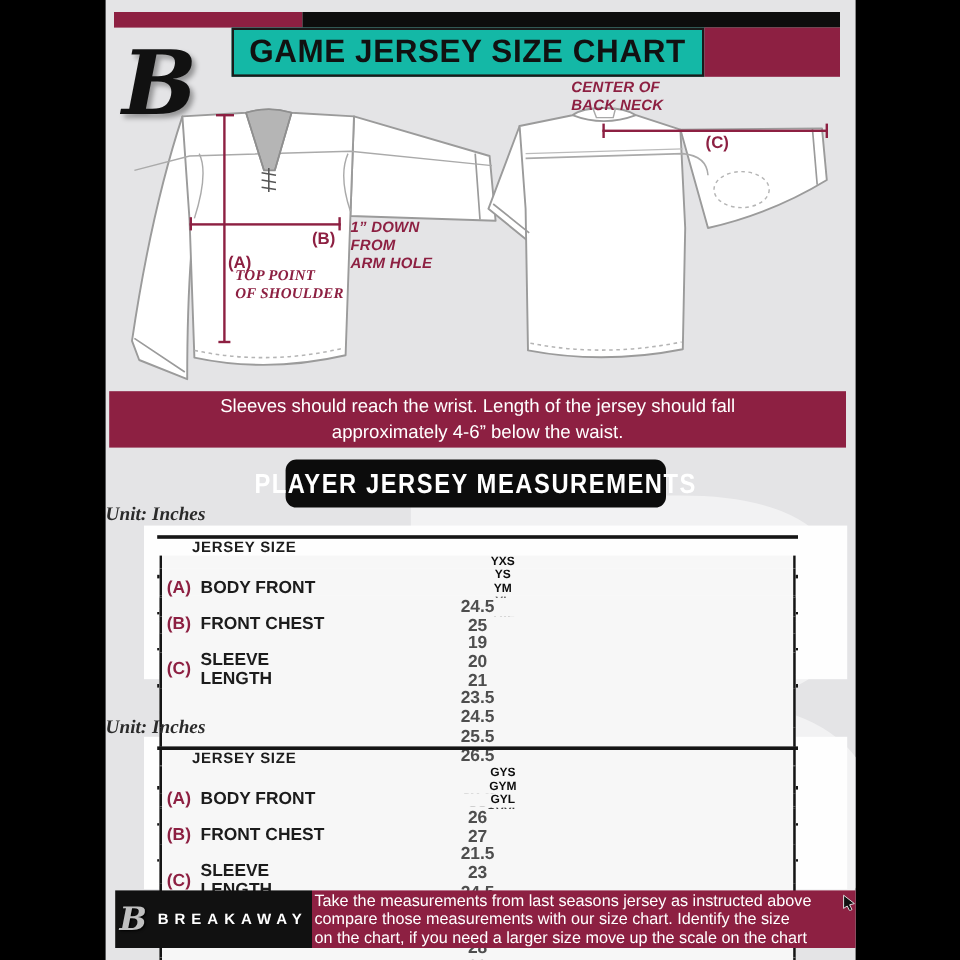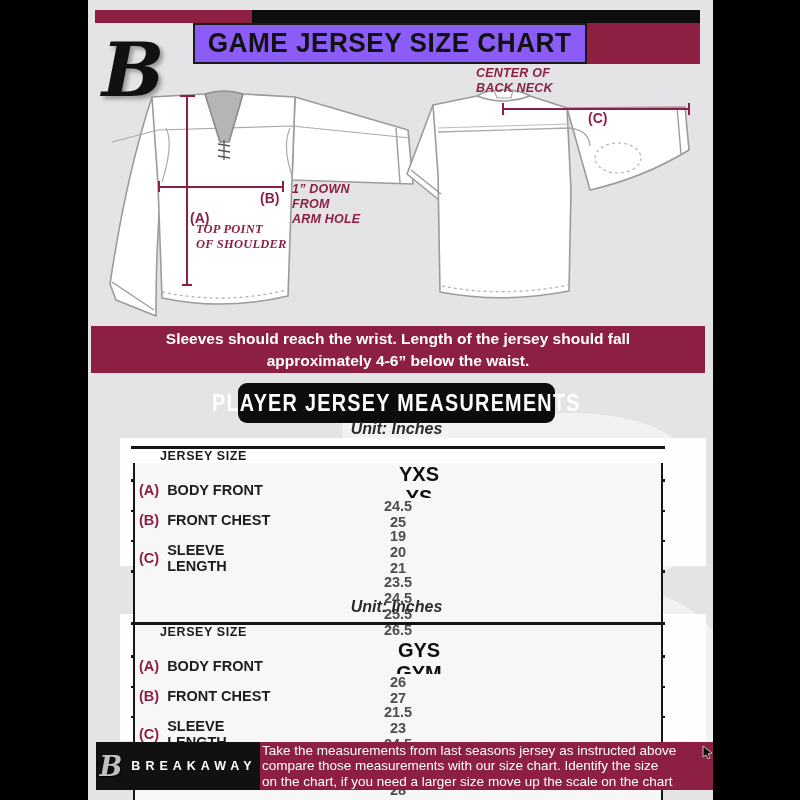--- a/index.html
+++ b/index.html
@@ -9,21 +9,21 @@
   }
   .page{
     position:absolute;left:88px;top:0;width:625px;height:800px;
     background:#e4e4e6;overflow:hidden;
   }
   .abs{position:absolute;}
   
   .topbar-maroon{left:7px;top:10px;width:157px;height:13px;background:#8d2042;}
   .topbar-black{left:164px;top:10px;width:448px;height:13px;background:#0d0d0d;}
   .title-box{
-    left:105px;top:23px;width:390px;height:37px;background:#8b5cf6;
+    left:105px;top:23px;width:390px;height:37px;background:#14b8a6;
     border:2px solid #1a1a1a;display:flex;align-items:center;justify-content:center;
   }
   .title-text{
     font-size:27px;font-weight:bold;color:#111;letter-spacing:.5px;white-space:nowrap;
     transform:scaleX(.97);
   }
   .title-maroon{left:499px;top:23px;width:113px;height:41px;background:#8d2042;}
   .logo-main{
     left:2px;top:22px;width:86px;height:96px;display:flex;align-items:center;justify-content:center;
     font-family:"DejaVu Serif",serif;font-size:74px;font-weight:bold;font-style:italic;
@@ -40,36 +40,36 @@
   .mline{background:#8d2042;z-index:2;}
   .mkey{font-size:14px;font-weight:bold;color:#8d2042;z-index:2;}
   .mnote{
     font-size:12.5px;font-weight:bold;font-style:italic;color:#8d2042;
     line-height:15px;z-index:2;letter-spacing:.2px;
   }
   
   .banner{
     left:3px;top:326px;width:614px;height:47px;background:#8d2042;z-index:2;
     display:flex;align-items:center;justify-content:center;text-align:center;
-    color:#fff;font-size:15.5px;line-height:22px;font-weight:bold;
+    color:#fff;font-size:15.5px;line-height:22px;
   }
   
   .pill{
     background:#0c0c0c;border-radius:9px;z-index:2;
     display:flex;align-items:center;justify-content:center;
   }
   .pill-player{left:150px;top:383px;width:317px;height:40px;}
   .pill-goalie{left:152px;top:560px;width:315px;height:37px;}
   .pill-text{
     color:#fff;font-size:23px;font-weight:bold;letter-spacing:1.5px;white-space:nowrap;
     transform:scaleX(.86);
   }
   .unit{
-    left:0;width:617px;text-align:center;z-index:2;
-    font-size:16px;font-weight:bold;font-style:italic;color:#2a2a2a;
+    left:0;width:617px;z-index:2;
+    font-size:16px;font-weight:bold;font-style:italic;color:#2a2a2a;font-family:Liberation Serif, serif;
   }
   .unit-player{top:420px;}
   .unit-goalie{top:598px;}
   
   .panel{background:#fefefe;z-index:1;}
   .panel-player{left:32px;top:438px;width:586px;height:128px;}
   .panel-goalie{left:32px;top:614px;width:586px;height:127px;}
   .mtable{left:43px;width:534px;z-index:2;}
   .mtable-player{top:446px;}
   .mtable-goalie{top:622px;}
@@ -77,21 +77,21 @@
   .trow.hdr{height:30px;border-top:3px solid #151515;border-bottom:3px solid #151515;}
   .trow.last{border-bottom:3px solid #151515;}
   .lcell{width:145px;display:flex;align-items:center;}
   .hdr .lcell{justify-content:center;font-size:12.5px;font-weight:bold;letter-spacing:.6px;color:#1c1c1c;}
   .bodyrow .lcell{padding-left:8px;font-size:14.5px;font-weight:bold;color:#1c1c1c;}
   .rk{color:#8d2042;margin-right:8px;font-weight:bold;}
   .vcell{
     flex:1;margin:0 2px;border-left:2px solid #151515;border-right:2px solid #151515;
     display:flex;align-items:center;justify-content:center;background:#f7f7f7;
   }
-  .hdr .vcell{font-size:20px;font-weight:bold;color:#0e0e0e;padding-left:42px;}
+  .hdr .vcell{font-size:10px;font-weight:bold;color:#0e0e0e;padding-left:42px;}
   .bodyrow .vcell{font-size:14.5px;font-weight:bold;color:#4e4e4e;}
   
   .footer-black{
     left:8px;top:742px;width:164px;height:48px;background:#111;z-index:2;
     display:flex;align-items:center;justify-content:center;gap:9px;
   }
   .footer-logo{
     font-family:"DejaVu Serif",serif;font-size:27px;font-weight:bold;font-style:italic;
     color:#c0c0c0;text-shadow:1px 1px 2px #000;
   }

